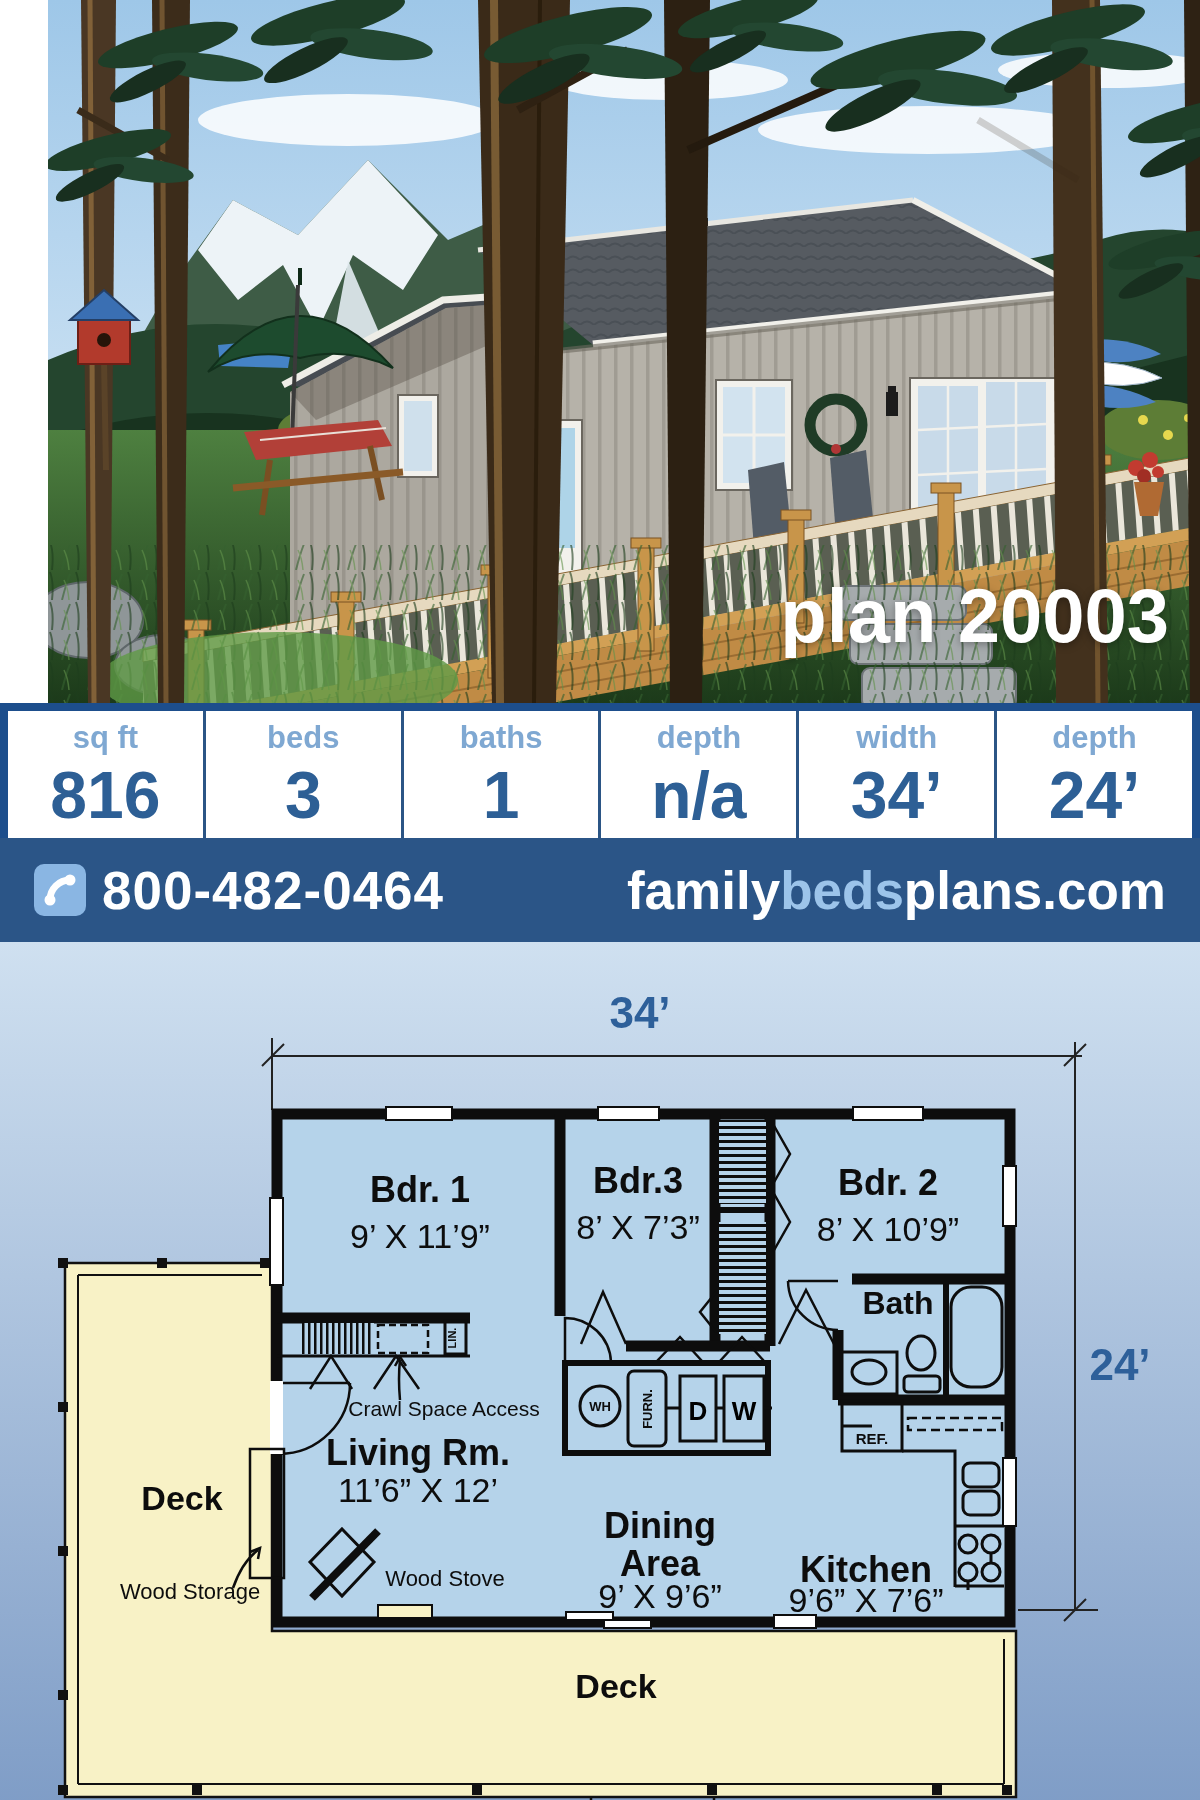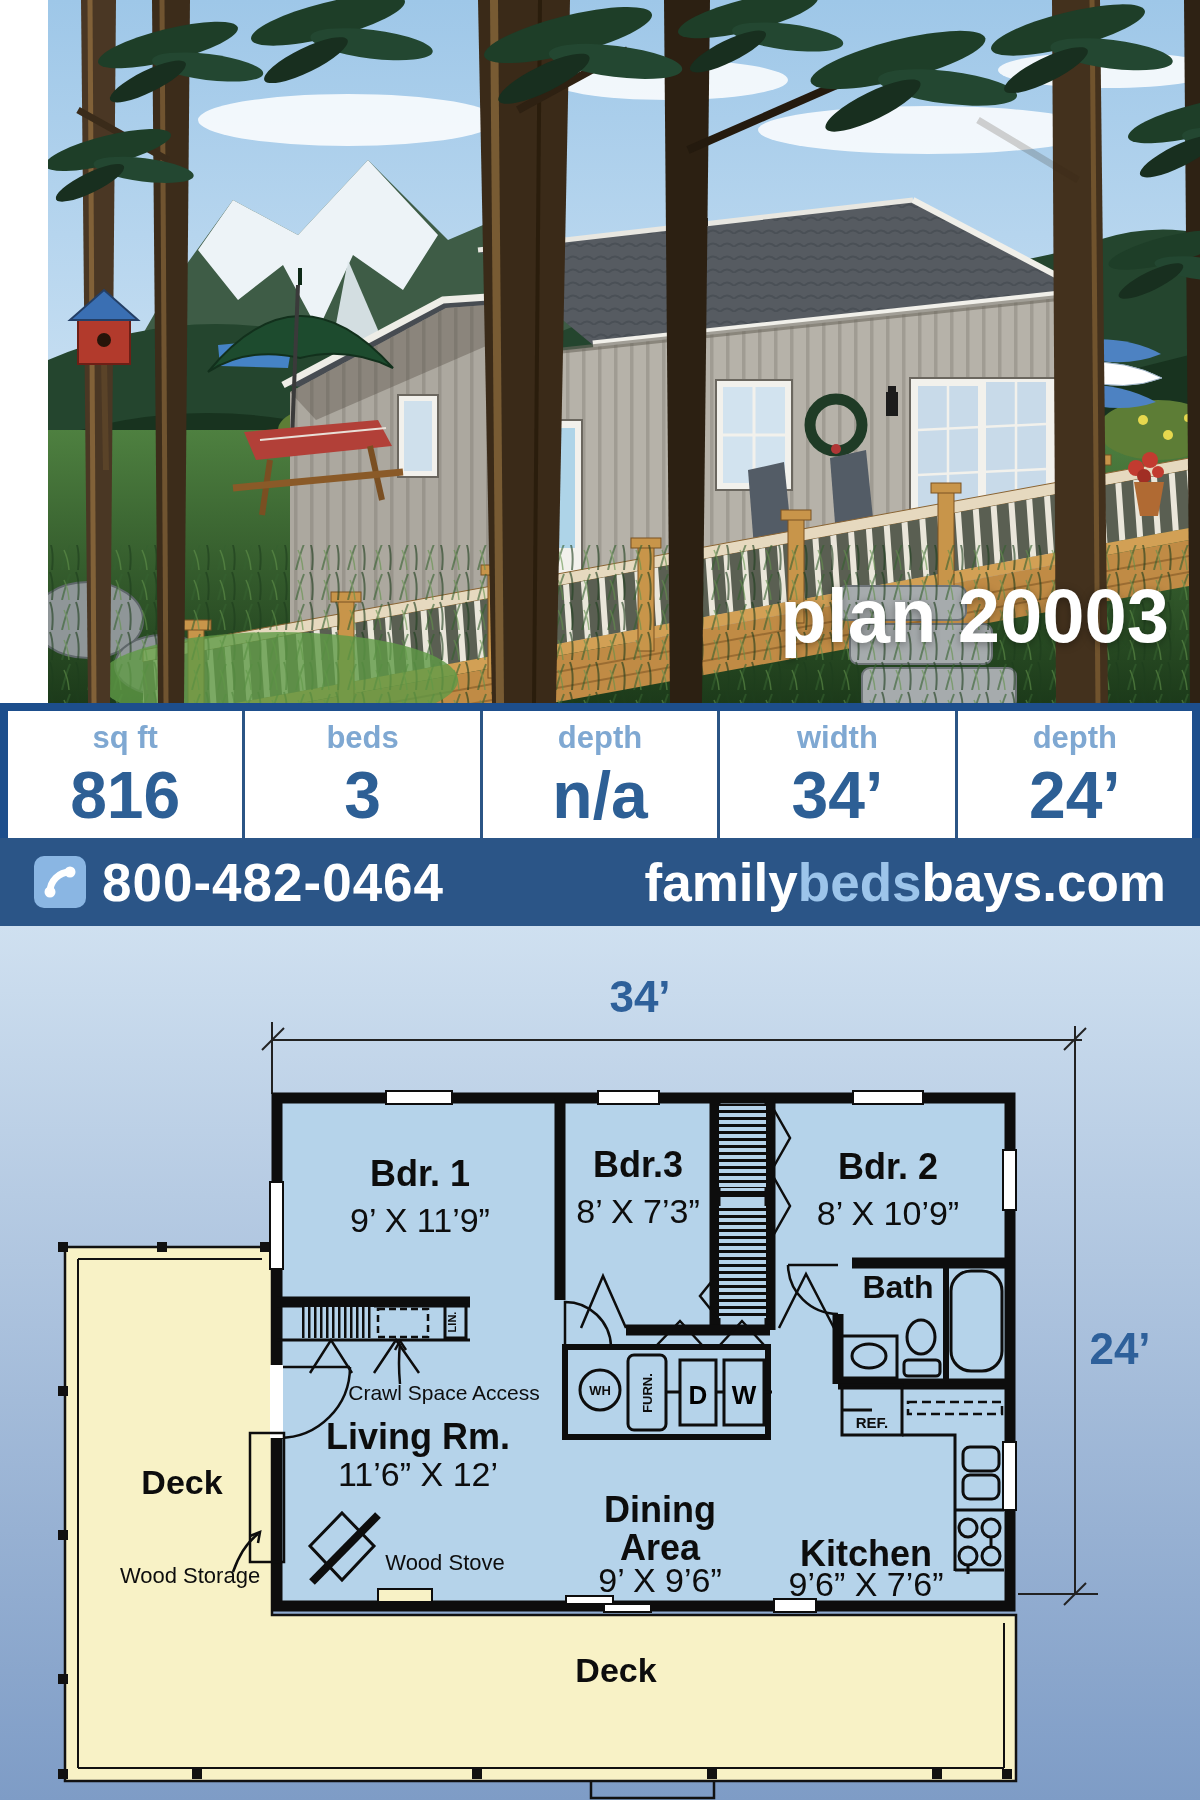--- a/index.html
+++ b/index.html
@@ -12,21 +12,21 @@
               letter-spacing:0px;text-shadow:0 2px 8px rgba(0,0,0,.35);line-height:1;}
   
   .stats{height:135px;background:#ffffff;display:flex;box-sizing:border-box;
          border-top:8px solid #1d4e8c;border-left:8px solid #1d4e8c;border-right:8px solid #1d4e8c;}
   .stat{flex:1;display:flex;flex-direction:column;align-items:center;justify-content:center;
         border-right:3px solid #2b5585;}
   .stat:last-child{border-right:none;}
   .stat-label{color:#7fa8d2;font-size:31px;font-weight:bold;line-height:1;}
   .stat-value{color:#2d5f95;font-size:66px;font-weight:bold;line-height:1;margin-top:9px;}
   
-  .contact{height:88px;background:#2b5587;display:flex;align-items:center;padding:12px 34px;box-sizing:border-box;justify-content:center;}
+  .contact{height:104px;background:#2b5587;display:flex;align-items:center;padding:12px 34px;box-sizing:border-box;justify-content:center;}
   .phone-wrap{display:flex;align-items:center;gap:16px;}
   .phone-icon{width:52px;height:52px;background:#8ab6e3;border-radius:10px;display:flex;
               align-items:center;justify-content:center;flex:none;}
   .phone-number{color:#ffffff;font-size:53px;font-weight:bold;letter-spacing:1px;line-height:1;}
   .website{margin-left:auto;font-size:53px;font-weight:bold;color:#ffffff;line-height:1;}
   .website .home{color:#9cc4ea;}
   
   .plan-section{height:874px;background:linear-gradient(#cfe0f0,#7e9cc6);}
   .plan-section svg{display:block;}
   .fp-name{font:bold 36px "Liberation Sans",sans-serif;fill:#0d0d0d;}
@@ -304,20 +304,24 @@
   <div class="stats">
     <div class="stat">
       <div class="stat-label">sq ft</div>
       <div class="stat-value">816</div>
     </div>
     <div class="stat">
       <div class="stat-label">beds</div>
       <div class="stat-value">3</div>
     </div>
     <div class="stat">
+      <div class="stat-label">baths</div>
+      <div class="stat-value">1</div>
+    </div>
+    <div class="stat">
       <div class="stat-label">depth</div>
       <div class="stat-value">n/a</div>
     </div>
     <div class="stat">
       <div class="stat-label">width</div>
       <div class="stat-value">34’</div>
     </div>
     <div class="stat">
       <div class="stat-label">depth</div>
       <div class="stat-value">24’</div>
@@ -328,21 +332,21 @@
     <div class="phone-wrap">
       <div class="phone-icon">
         <svg width="42" height="42" viewBox="0 0 42 42">
           <path d="M11,31 A20,20 0 0 1 31,11" stroke="#ffffff" stroke-width="7" fill="none" stroke-linecap="round"></path>
           <circle cx="11" cy="31" r="5.5" fill="#ffffff"></circle>
           <circle cx="31" cy="11" r="5.5" fill="#ffffff"></circle>
         </svg>
       </div>
       <div class="phone-number">800-482-0464</div>
     </div>
-    <div class="website"><span>family</span><span class="home">beds</span><span>bays.com</span></div>
+    <div class="website"><span>family</span><span class="home">beds</span><span>plans.com</span></div>
   </div>
 
   <div class="plan-section">
     <svg width="1200" height="874" viewBox="0 0 1200 874">
       <defs>
         <pattern id="hatchH" width="10" height="7" patternUnits="userSpaceOnUse">
           <rect width="10" height="7" fill="#b5d3ea"></rect>
             <rect y="2" width="10" height="3" fill="#0d0d0d"></rect>
         </pattern>
         <pattern id="hatchV" width="6" height="10" patternUnits="userSpaceOnUse">

